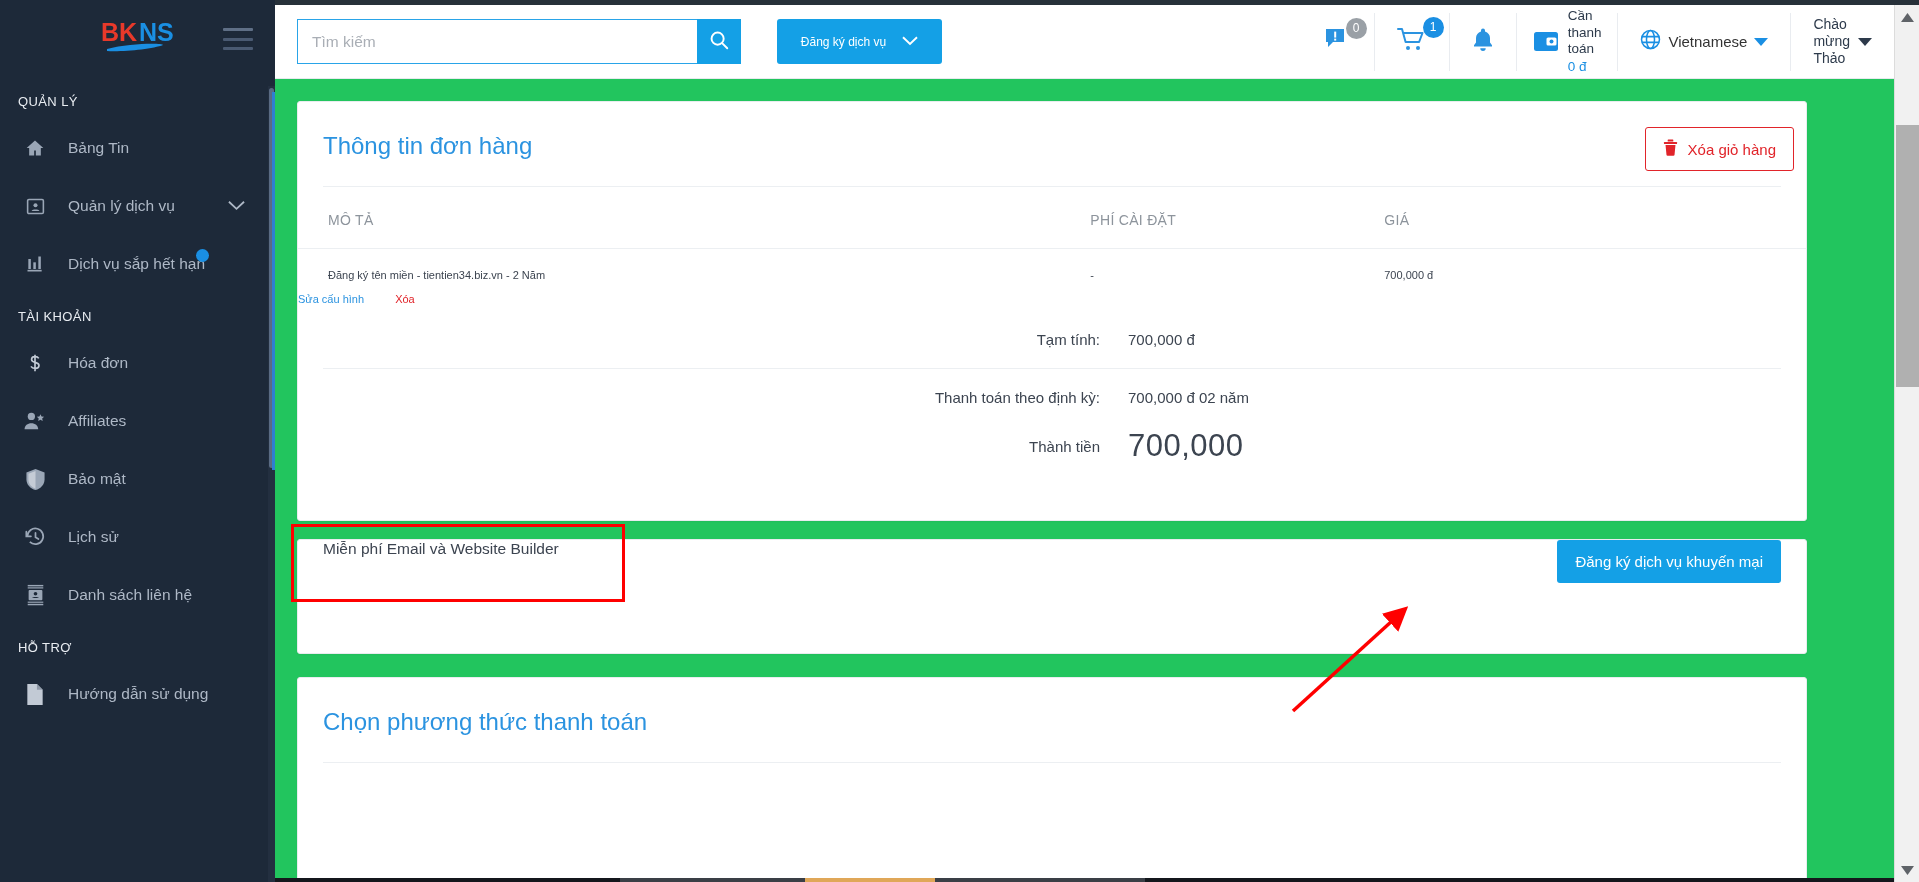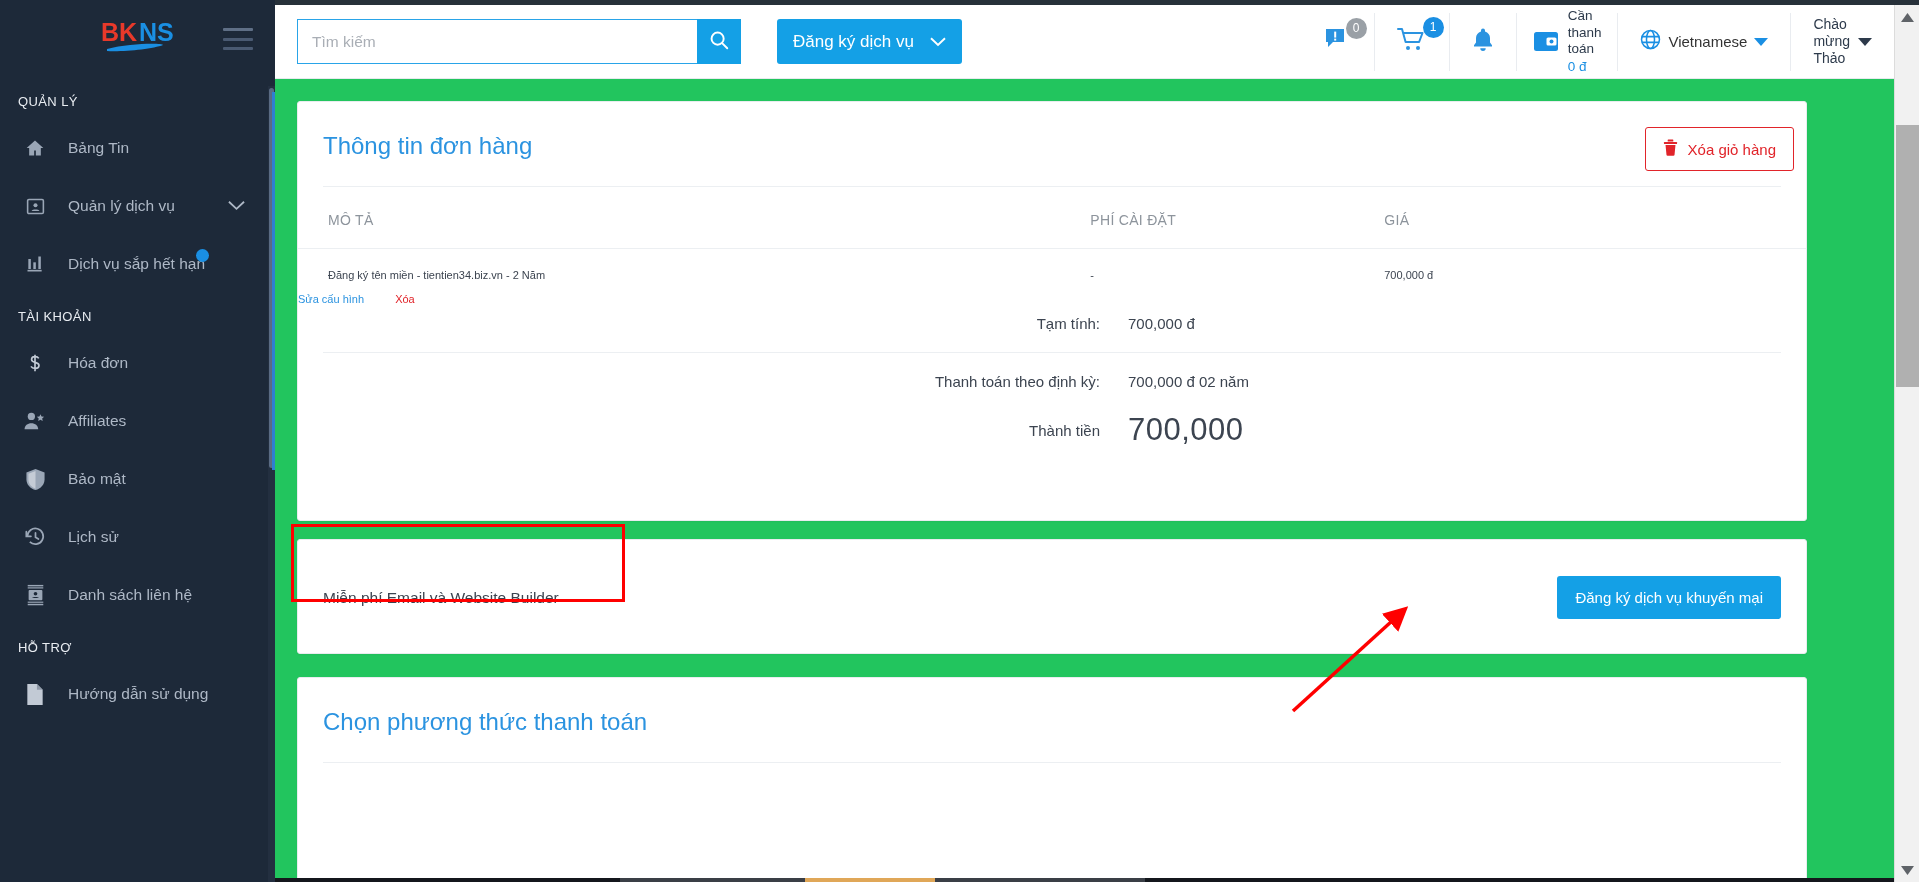--- a/index.html
+++ b/index.html
@@ -84,22 +84,22 @@
     font-family: "Liberation Sans", sans-serif; background: #fff;
   }
   .search-input::placeholder { color: #a9aeb5; }
   .search-btn {
     width: 44px; height: 45px; background: #14a0e6; border: none;
     display: flex; align-items: center; justify-content: center; cursor: pointer;
   }
   .btn-register {
     margin-left: 36px; height: 45px; min-width: 165px;
     background: #14a0e6; color: #fff; border: none; border-radius: 3px;
-    display: flex; align-items: center; justify-content: flex-start; gap: 16px;
-    padding: 16px 16px; font-size: 17px; cursor: pointer;
+    display: flex; align-items: center; justify-content: center; gap: 16px;
+    padding: 16px 16px; font-size: 12px; cursor: pointer;
     font-family: "Liberation Sans", sans-serif;
   }
   .hdr-divider { width: 1px; height: 58px; background: #e9ecf0; margin: 0 0px; }
   .hdr-cell {
     height: 74px; display: flex; align-items: center; justify-content: center;
     position: relative; padding: 0 22px; cursor: pointer;
   }
   .badge {
     position: absolute; min-width: 21px; height: 21px; border-radius: 11px;
     display: flex; align-items: center; justify-content: center;
@@ -156,21 +156,21 @@
 
   .btn-clear {
     position: absolute; right: 12px; top: 25px;
     height: 44px; padding: 0 17px; background: #fff;
     border: 1px solid #e1242a; color: #e1242a; border-radius: 3px;
     display: flex; align-items: center; gap: 10px; font-size: 15px; cursor: pointer;
     font-family: "Liberation Sans", sans-serif;
   }
 
   .card-promo { position: absolute; left: 22px; top: 460px; width: 1510px; height: 115px; }
-  .promo-row { display: flex; align-items: center; height: 115px; padding: 0 25px; }
+  .promo-row { display: flex; height: 115px; padding: 0 25px; }
   .promo-text { font-size: 15.5px; color: #3c4450; flex: 1; }
   .btn-promo {
     background: #14a0e6; color: #fff; border: none; border-radius: 3px;
     height: 43px; padding: 0 18px; font-size: 15px; cursor: pointer;
     font-family: "Liberation Sans", sans-serif;
   }
   .highlight-box {
     position: absolute; left: 16px; top: 445px;
     width: 334px; height: 78px; border: 3px solid #ff0000; pointer-events: none;
   }
@@ -480,21 +480,21 @@
           </tr>
           <tr>
             <td class="links" colspan="3">
               <a class="link-edit">Sửa cấu hình</a>
               <a class="link-del">Xóa</a>
             </td>
           </tr>
         </tbody>
       </table>
 
-      <div style="margin-top:10px">
+      <div style="margin-top:26px">
         <div class="sum-row">
           <div class="sum-label">Tạm tính:</div>
           <div class="sum-value">700,000 đ</div>
         </div>
         <div class="hr" style="margin-top:20px"></div>
         <div class="sum-row" style="margin-top:20px">
           <div class="sum-label">Thanh toán theo định kỳ:</div>
           <div class="sum-value">700,000 đ 02 năm</div>
         </div>
         <div class="sum-row" style="margin-top:22px">

